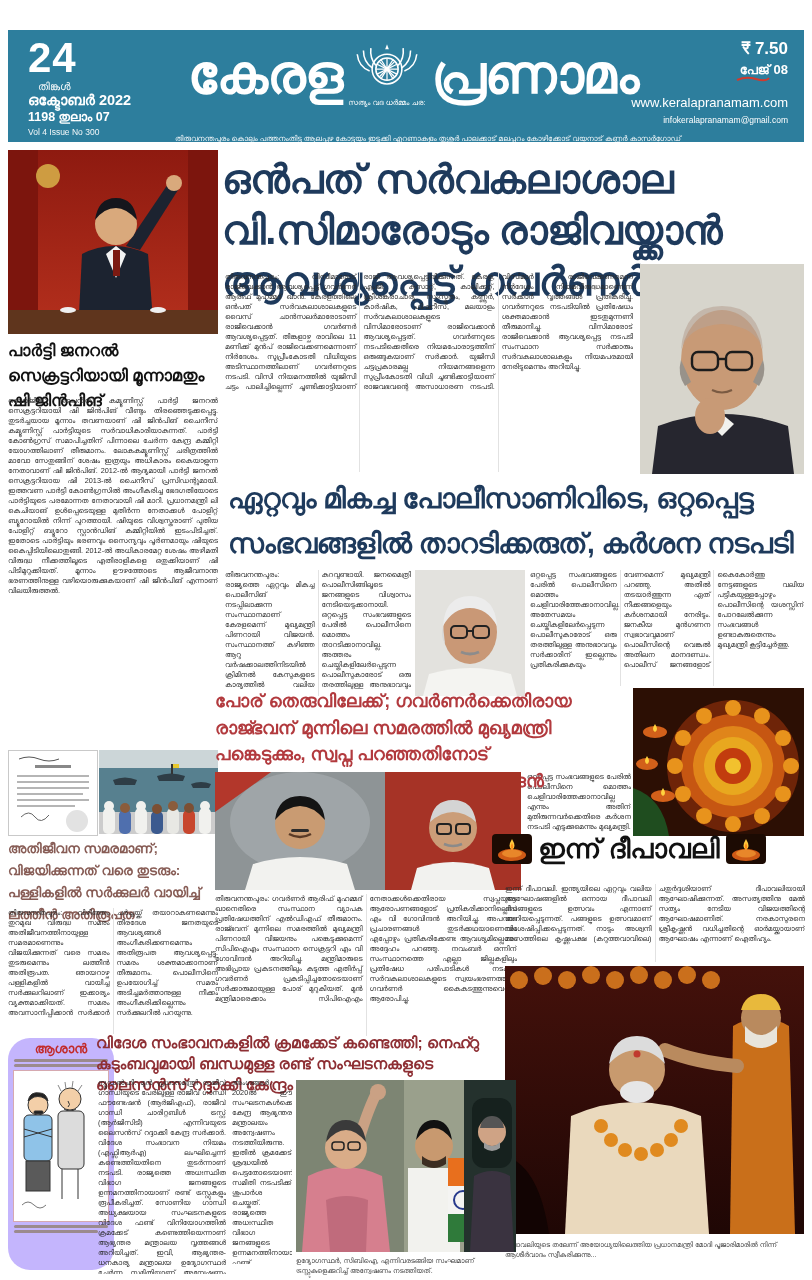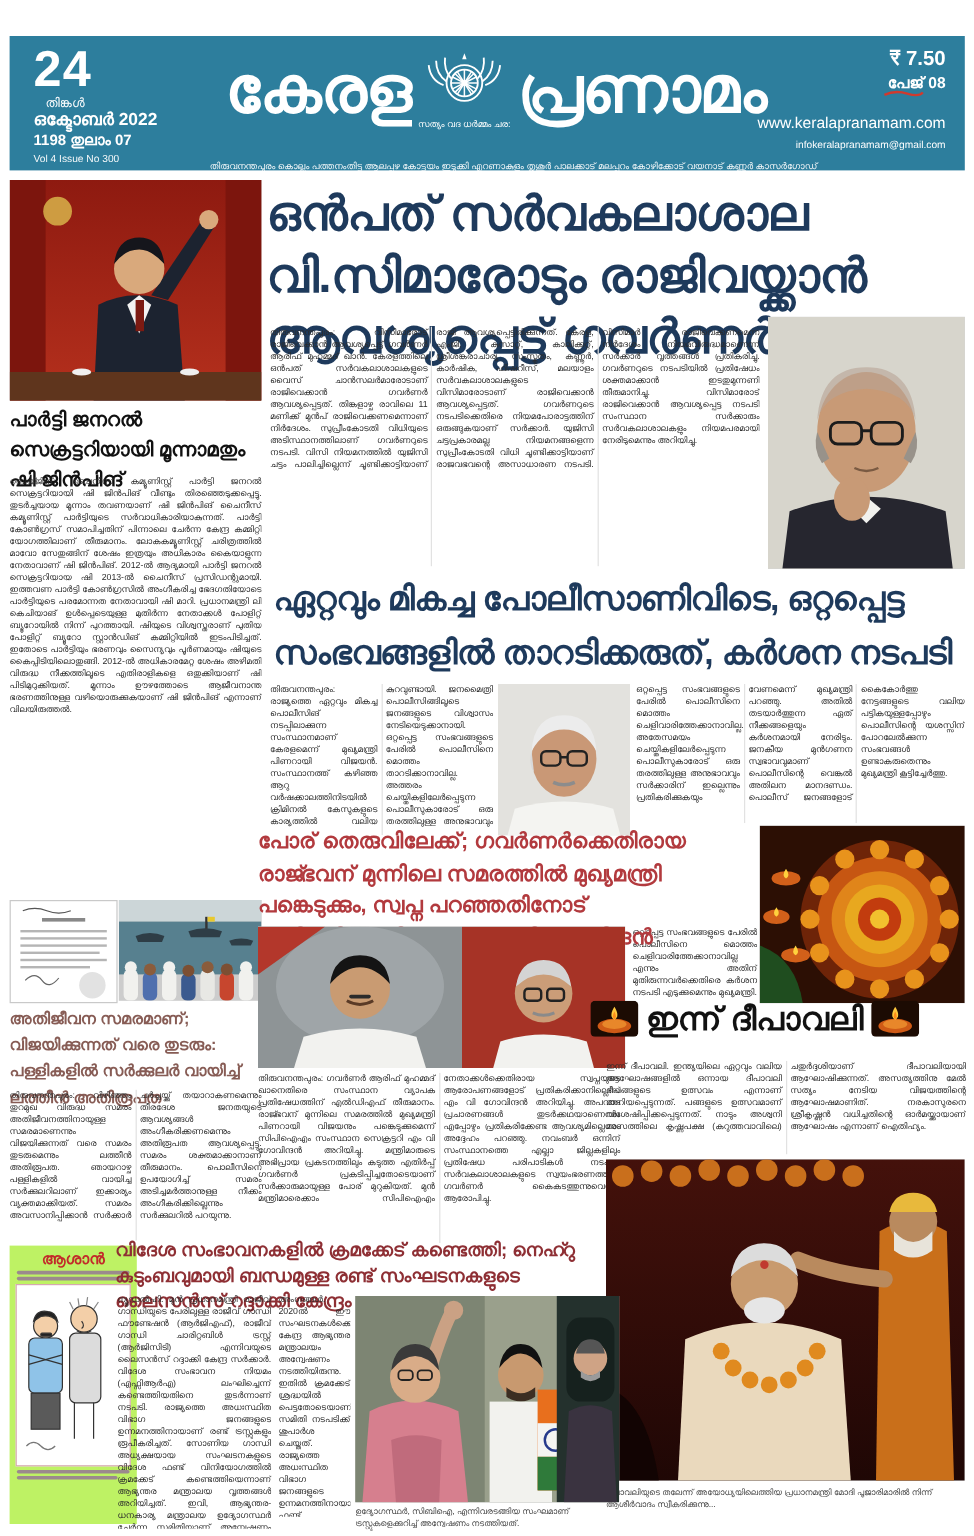--- a/index.html
+++ b/index.html
@@ -37,21 +37,21 @@
   .rgf-hl{left:96px;top:1032px;width:420px;font-size:15.5px;line-height:21px;color:#8e2f34;font-weight:bold;}
   
   .micro{font-size:7.3px;line-height:10px;text-align:justify;color:#2b2b2b;overflow:hidden;}
   .c2{column-count:2;column-gap:7px;column-rule:1px solid #e2e2e2;}
   .c3{column-count:3;column-gap:7px;column-rule:1px solid #e2e2e2;}
   .cap{font-size:7px;line-height:9.5px;color:#444;}
   
   .ph{overflow:hidden;background:#ccc;}
   .ph svg{display:block;}
   
-  .cartoon{left:8px;top:1038px;width:106px;height:232px;background:#bef264;}
+  .cartoon{left:8px;top:1038px;width:106px;height:232px;background:#c4b5fd;border-radius:22px;}
   .cartoon-title{text-align:center;font-size:13px;font-weight:bold;color:#c22a2a;padding-top:3px;}
   .greekline{height:3px;background:#9b8a8d;margin:2px 6px;border-radius:2px;}
   .cartoon-panel{margin:3px 5px;background:#fff;height:150px;border:1px solid #d6a9b0;}
 </style>
 </head>
 <body>
 
 <div class="page">
 
   <div class="abs mast">

